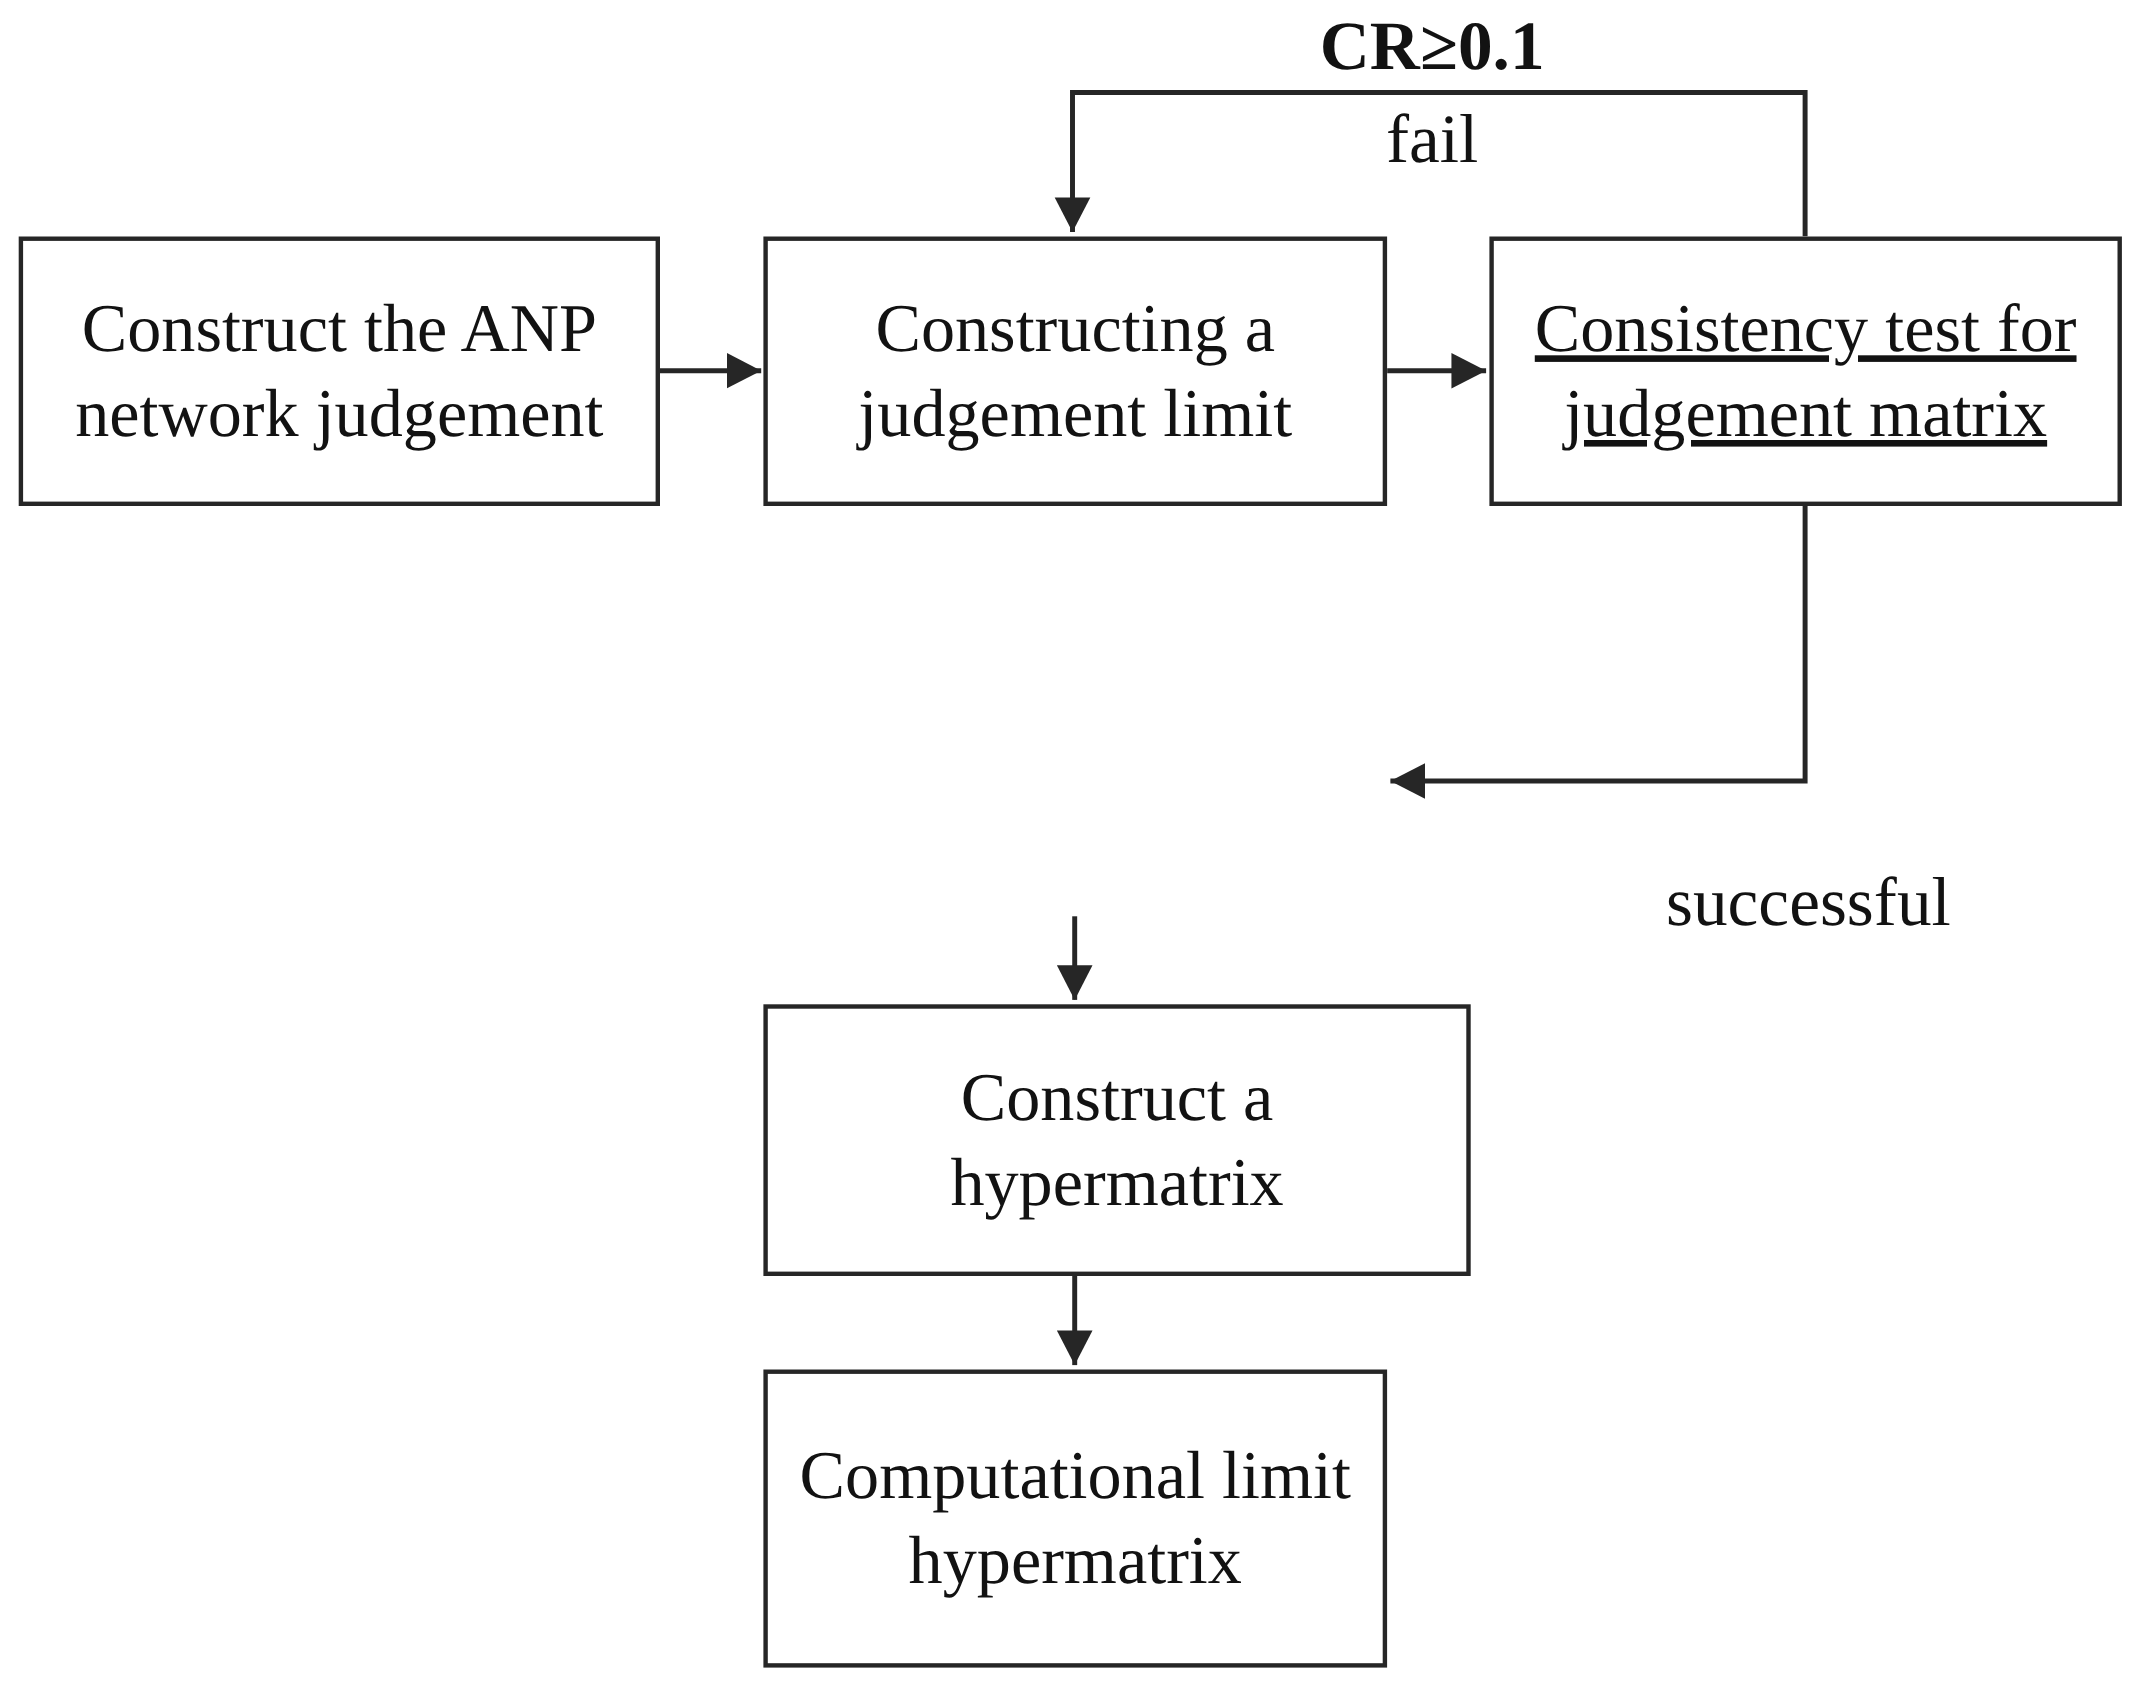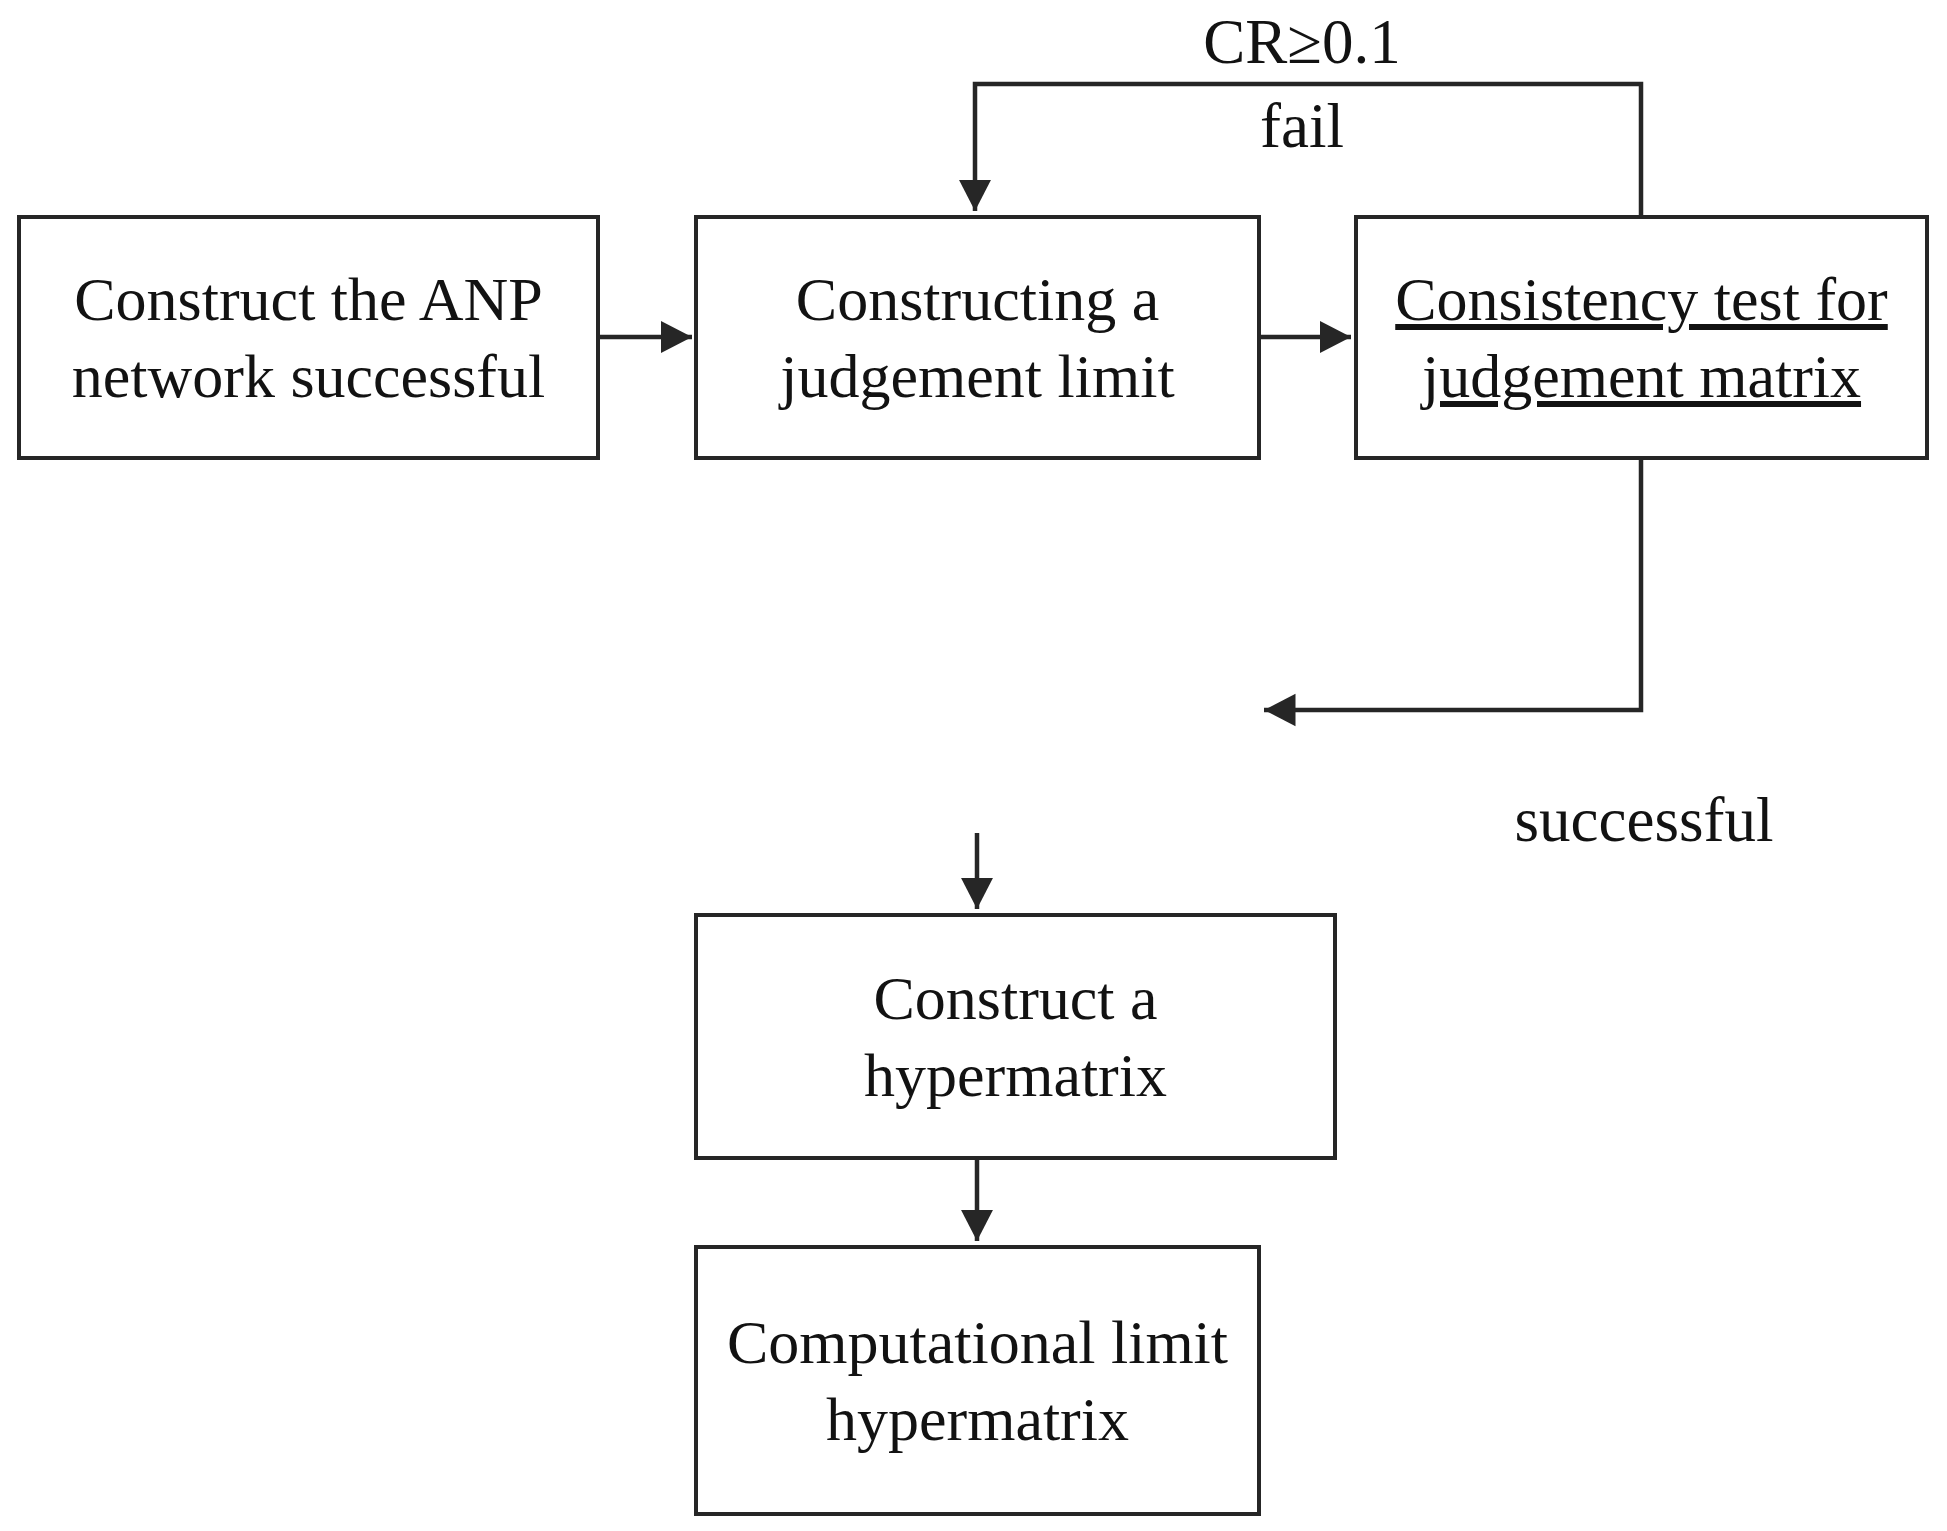--- a/index.html
+++ b/index.html
@@ -66,35 +66,35 @@
     <path d="M1641,215 L1641,84 L975,84 L975,211" fill="none" stroke="#262626" stroke-width="4.5" marker-end="url(#ah)"></path>
 
     <path d="M1641,460 L1641,710 L1264,710" fill="none" stroke="#262626" stroke-width="4.5" marker-end="url(#ah)"></path>
 
     <path d="M977,833 L977,909" fill="none" stroke="#262626" stroke-width="4.5" marker-end="url(#ah)"></path>
 
     <path d="M977,1160 L977,1241" fill="none" stroke="#262626" stroke-width="4.5" marker-end="url(#ah)"></path>
   </svg>
 
   <div class="node" style="left:17px; top:215px; width:583px; height:245px;">Construct the ANP
-network successful</div>
+network judgement</div>
 
   <div class="node" style="left:694px; top:215px; width:567px; height:245px;">Constructing a
 judgement limit</div>
 
   <div class="node" style="left:1354px; top:215px; width:575px; height:245px;text-decoration:underline;">Consistency test for
 judgement matrix</div>
 
 
   <div class="node" style="left:694px; top:913px; width:643px; height:247px;">Construct a
 hypermatrix</div>
 
   <div class="node" style="left:694px; top:1245px; width:567px; height:271px;">Computational limit
 hypermatrix</div>
 
-  <div class="edge-label" style="left:1302px; top:8px;">CR≥0.1</div>
+  <div class="edge-label" style="left:1302px; top:8px;font-weight:bold;">CR≥0.1</div>
 
   <div class="edge-label" style="left:1302px; top:92px;">fail</div>
 
 
   <div class="edge-label" style="left:1644px; top:786px;">successful</div>
 
 </div>
 
 </body></html>

